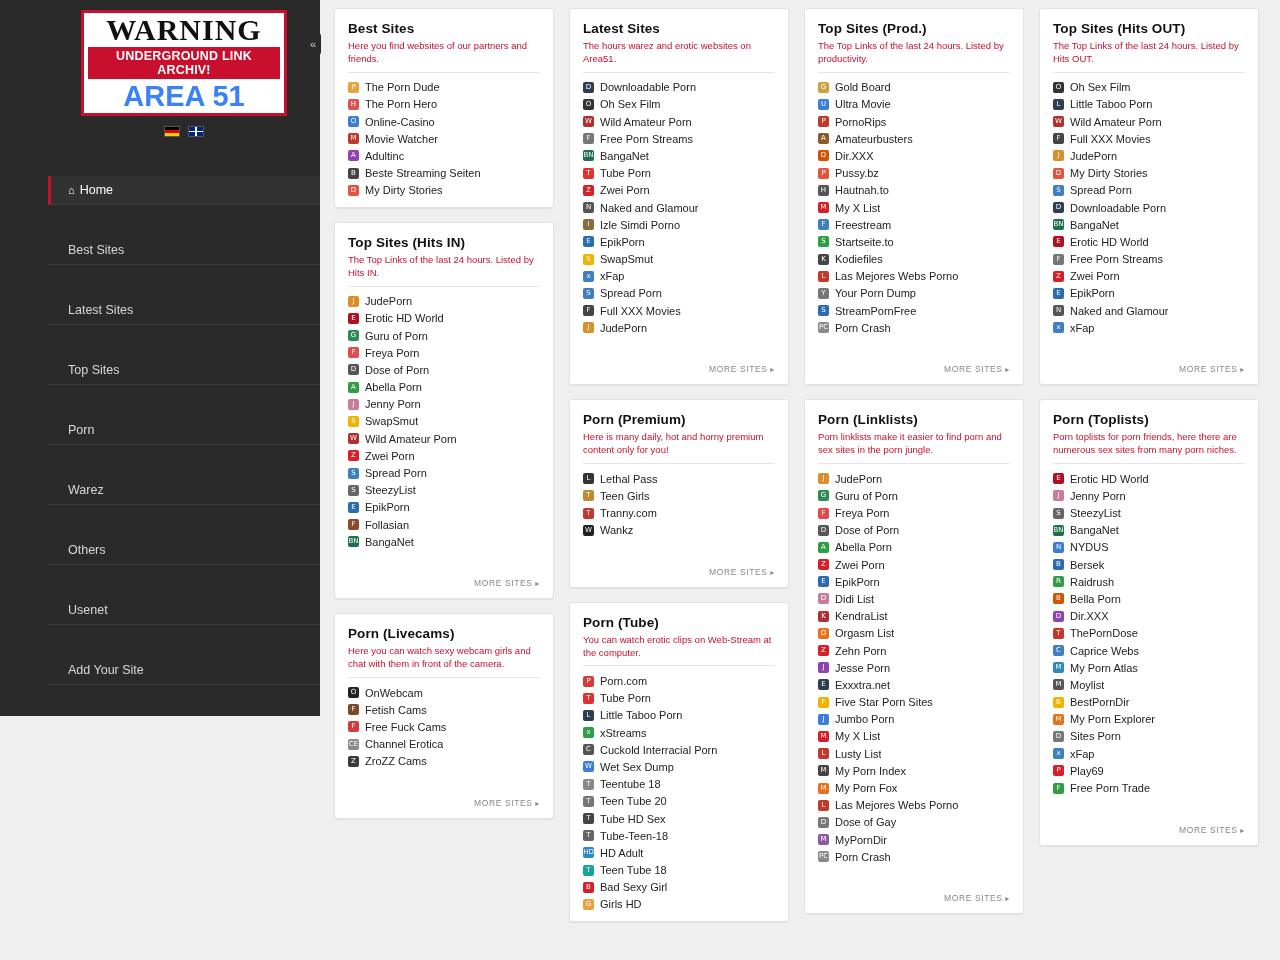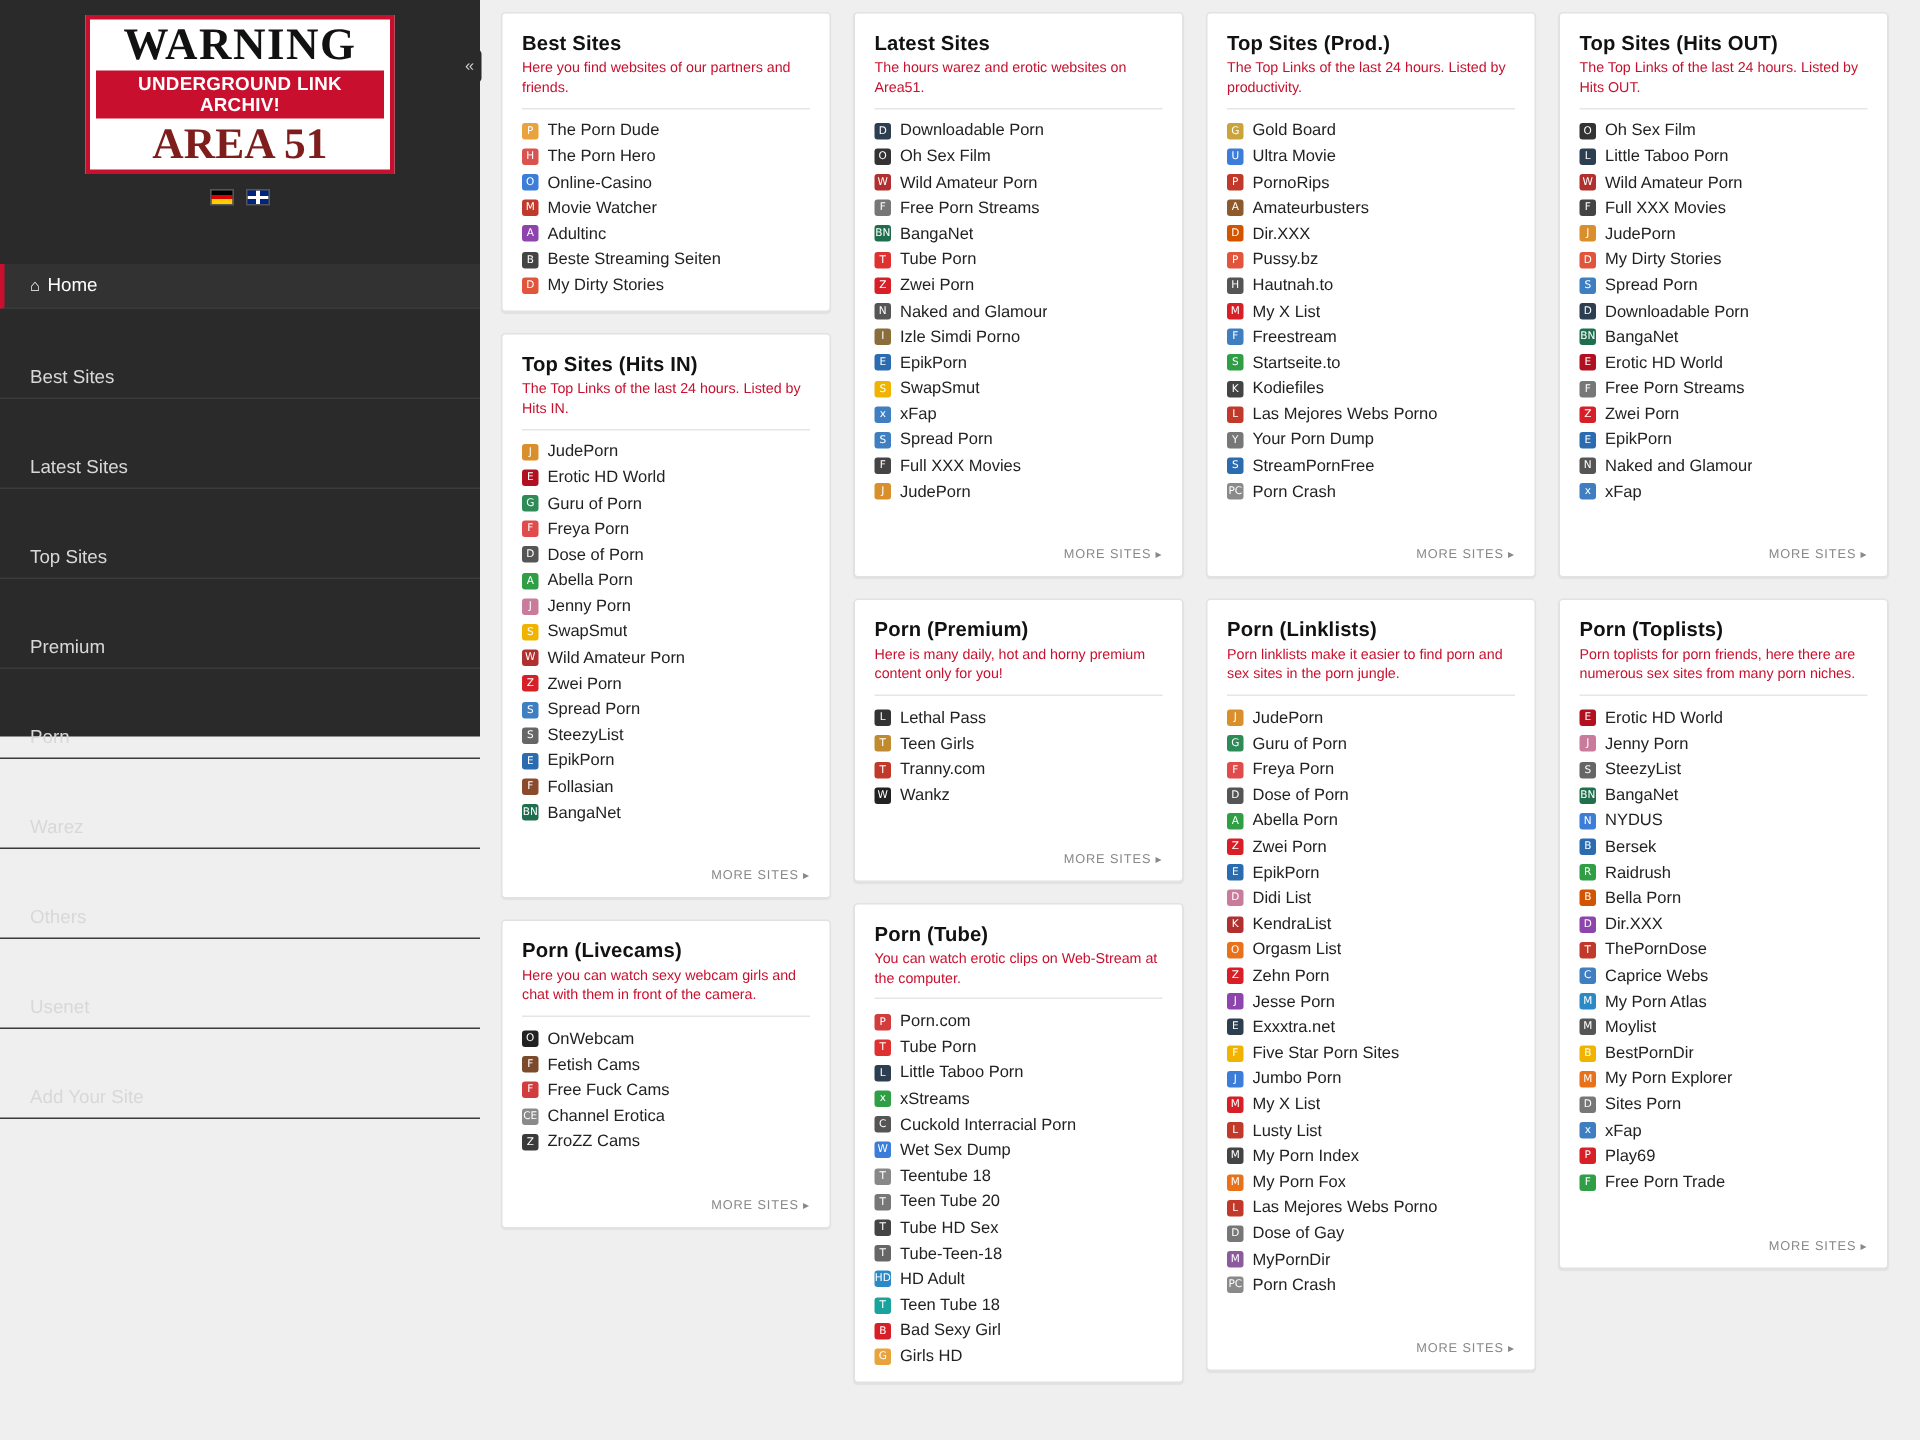--- a/index.html
+++ b/index.html
@@ -9,23 +9,24 @@
     overflow: hidden;
     background: #efefef;
     font-family: "Liberation Sans", sans-serif;
   }
   #app { display: flex; width: 1280px; height: 960px; }
 
   
   .sidebar {
     width: 320px; min-width: 320px;
     background: #2a2a2a;
-    height: 491px;
+    height: 716px;
     position: relative;
     color: #ddd;
+    padding-left: 48px;
   }
   .logo-wrap {
     padding: 10px 0 0 0;
     display: flex; justify-content: center;
   }
   .logo {
     width: 206px; height: 106px;
     border: 3px solid #c8102e;
     background: #ffffff;
     display: flex; flex-direction: column;
@@ -40,23 +41,23 @@
   }
   .logo .l2 {
     background: #c8102e; color: #fff;
     font-family: "Liberation Sans", sans-serif;
     font-weight: bold; font-size: 12.5px;
     padding: 2px 6px; letter-spacing: .2px;
     width: 192px; text-align: center;
     margin-bottom: 3px;
   }
   .logo .l3 {
-    font-family: Liberation Serif, serif;
+    font-family: Liberation Sans, sans-serif;
     font-weight: bold; font-size: 29px;
-    color: #7f1d1d; line-height: 1;
+    color: #3b82f6; line-height: 1;
   }
   .flags {
     display: flex; justify-content: center; gap: 8px;
     padding: 10px 0 8px 0;
   }
   .flag { width: 16px; height: 11px; display: inline-block; border: 1px solid #555; }
   .flag-de { background: linear-gradient(to bottom,#000 0 33%,#dd0000 33% 66%,#ffce00 66% 100%); }
   .flag-gb { background:
       linear-gradient(to bottom, transparent 40%, #fff 40% 60%, transparent 60%),
       linear-gradient(to right, transparent 40%, #fff 40% 60%, transparent 60%),
@@ -173,21 +174,20 @@
     </div>
     <div class="flags">
       <span class="flag flag-de"></span>
       <span class="flag flag-gb"></span>
     </div>
     <div class="nav">
         <div class="nav-item active"><span class="home-ico">⌂</span><span>Home</span></div>
         <div class="nav-item"><span>Best Sites</span></div>
         <div class="nav-item"><span>Latest Sites</span></div>
         <div class="nav-item"><span>Top Sites</span></div>
-        <div class="nav-item"><span>Premium</span></div>
         <div class="nav-item"><span>Porn</span></div>
         <div class="nav-item"><span>Warez</span></div>
         <div class="nav-item"><span>Others</span></div>
         <div class="nav-item"><span>Usenet</span></div>
         <div class="nav-item"><span>Add Your Site</span></div>
       </div>
     <div class="collapse-btn">«</div>
   </div>
 
   <div class="main">

